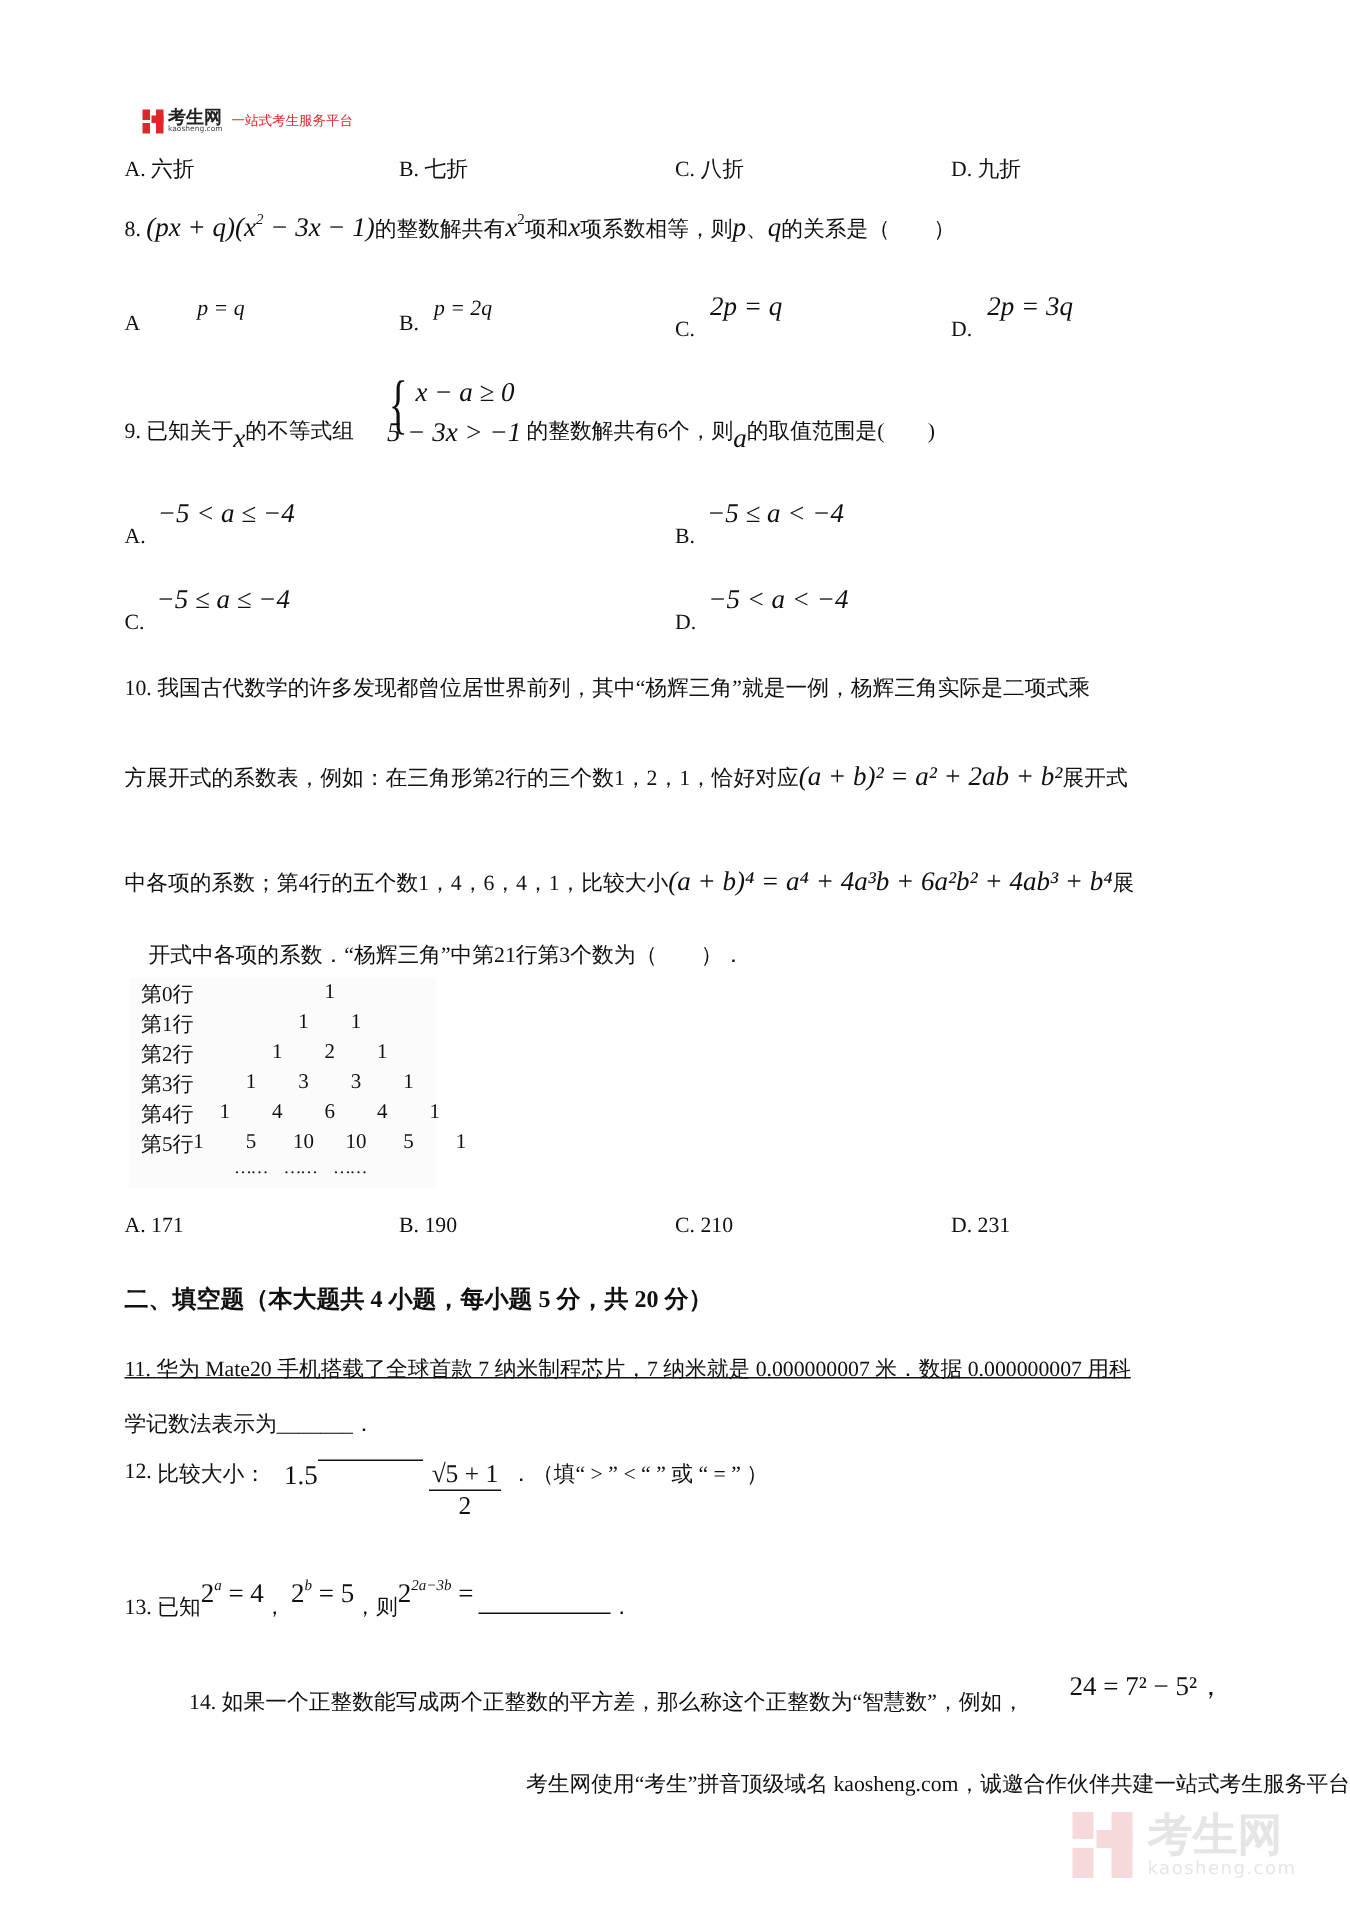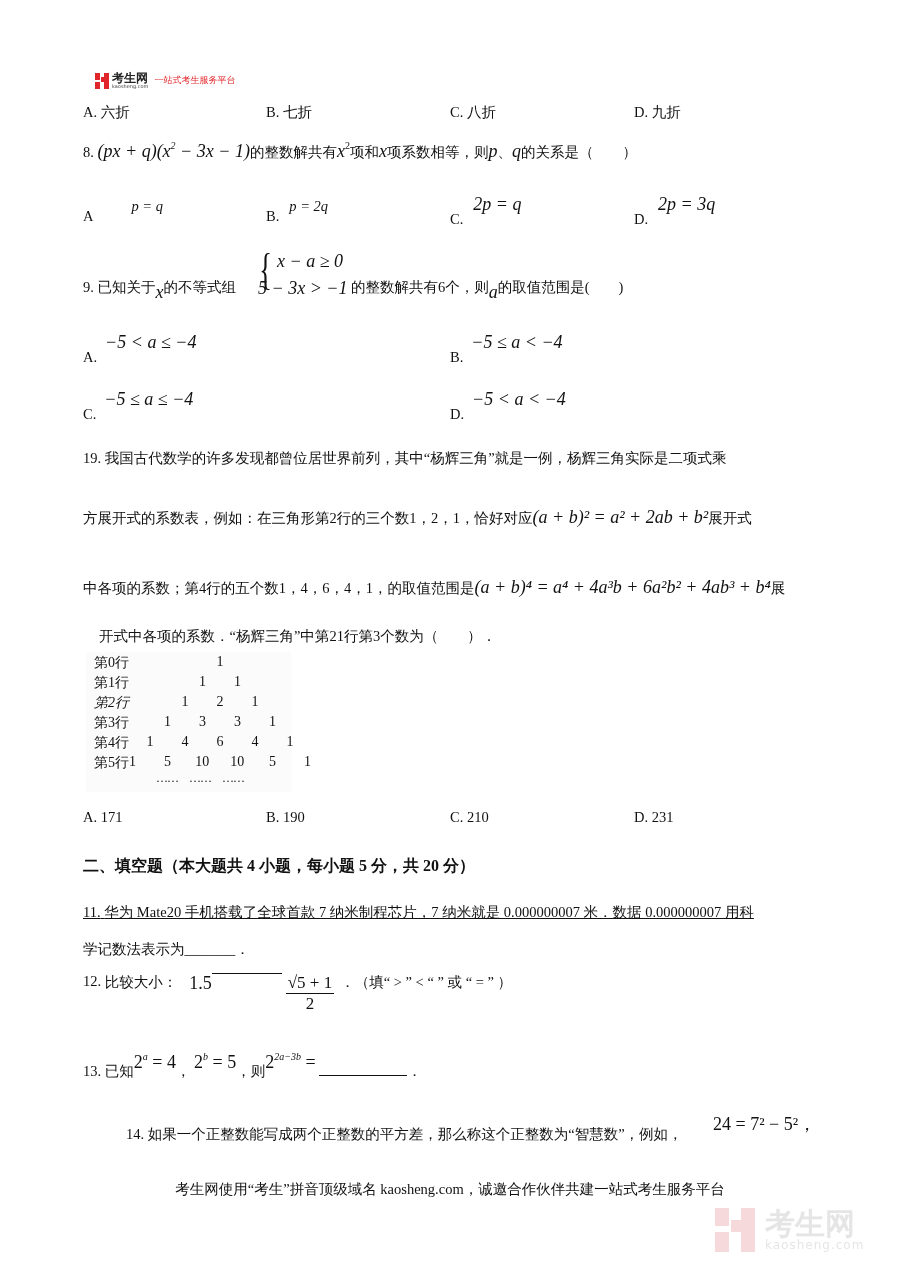--- a/index.html
+++ b/index.html
@@ -17,21 +17,21 @@
   .logo-cn { font-family:"DejaVu Sans",sans-serif; font-size:12px; color:#222; font-weight:bold; letter-spacing:0; }
   .logo-en { font-family:"DejaVu Sans",sans-serif; font-size:5px; color:#444; }
   .logo-slogan { font-family:"DejaVu Sans",sans-serif; font-size:9px; color:#e0262b; margin-left:6px; }
   .brace { font-size:44px; font-family:"Liberation Serif",serif; line-height:1; transform:scaleX(0.6); }
   .tri { position:absolute; left:86px; top:652px; width:205px; height:140px; background:#fbfbfb; }
   .tri-row { position:absolute; font-size:14px; }
   .blank { display:inline-block; border-bottom:1px solid #111; }
   .frac { display:inline-flex; flex-direction:column; align-items:center; vertical-align:middle; font-size:17px; }
   .frac .num { border-bottom:1px solid #111; padding:0 2px; }
   .section { font-weight:bold; font-size:16px; }
-  .footer { position:absolute; left:0; width:900px; top:1180px; text-align:center; font-size:14.5px; }
+  .footer { position:absolute; left:0; width:900px; top:1180px; text-align:right; font-size:14.5px; }
   .wm { position:absolute; left:715px; top:1208px; display:flex; align-items:center; opacity:0.9; }
   .wm-mark { width:40px; height:44px; position:relative; margin-right:10px; }
   .wm-mark span { position:absolute; background:#f6d5d6; }
   .wm-text { display:flex; flex-direction:column; line-height:1; }
   .wm-cn { font-family:"DejaVu Sans",sans-serif; font-size:30px; color:#e3e3e3; font-weight:bold; }
   .wm-en { font-family:"DejaVu Sans",sans-serif; font-size:12px; color:#e3e3e3; letter-spacing:1px; }
 </style>
 </head>
 <body>
 
@@ -77,35 +77,35 @@
 <div class="abs" style="left:351px;top:276px;">
   <span>的整数解共有</span><span>6</span><span>个，则</span><span class="m big" style="position:relative;top:6px;">a</span><span>的取值范围是(　　)</span>
 </div>
 <div>
   <div class="abs" style="left:83px;top:332px;"><span style="position:relative;top:14px;">A.</span><span class="m big" style="margin-left:8px;">−5 &lt; a ≤ −4</span></div>
   <div class="abs" style="left:450px;top:332px;"><span style="position:relative;top:14px;">B.</span><span class="m big" style="margin-left:8px;">−5 ≤ a &lt; −4</span></div>
   <div class="abs" style="left:83px;top:389px;"><span style="position:relative;top:14px;">C.</span><span class="m big" style="margin-left:8px;">−5 ≤ a ≤ −4</span></div>
   <div class="abs" style="left:450px;top:389px;"><span style="position:relative;top:14px;">D.</span><span class="m big" style="margin-left:8px;">−5 &lt; a &lt; −4</span></div>
 </div>
 
-<div class="abs" style="left:83px;top:449px;"><span>19.</span>&nbsp;<span>我国古代数学的许多发现都曾位居世界前列，其中“杨辉三角”就是一例，杨辉三角实际是二项式乘</span></div>
+<div class="abs" style="left:83px;top:449px;"><span>10.</span>&nbsp;<span>我国古代数学的许多发现都曾位居世界前列，其中“杨辉三角”就是一例，杨辉三角实际是二项式乘</span></div>
 <div class="abs" style="left:83px;top:507px;">
   <span>方展开式的系数表，例如：在三角形第</span><span>2</span><span>行的三个数</span><span>1，2，1，</span><span>恰好对应</span><span class="m big">(a + b)² = a² + 2ab + b²</span><span>展开式</span>
 </div>
 <div class="abs" style="left:83px;top:577px;">
-  <span>中各项的系数；第</span><span>4</span><span>行的五个数</span><span>1，4，6，4，1，</span><span>的取值范围是</span><span class="m big">(a + b)⁴ = a⁴ + 4a³b + 6a²b² + 4ab³ + b⁴</span><span>展</span>
+  <span>中各项的系数；第</span><span>4</span><span>行的五个数</span><span>1，4，6，4，1，</span><span>比较大小</span><span class="m big">(a + b)⁴ = a⁴ + 4a³b + 6a²b² + 4ab³ + b⁴</span><span>展</span>
 </div>
 <div class="abs" style="left:83px;top:627px;margin-left:16px;">
   <span>开式中各项的系数．“杨辉三角”中第</span><span>21</span><span>行第</span><span>3</span><span>个数为（　　）．</span>
 </div>
 
 <div class="tri">
   <div class="tri-row" style="left:8px;top:2px;">第0行</div>
   <div class="tri-row" style="left:8px;top:22px;">第1行</div>
-  <div class="tri-row" style="left:8px;top:42px;font-style:italic;">第2行</div>
+  <div class="tri-row" style="left:8px;top:42px;">第2行</div>
   <div class="tri-row" style="left:8px;top:62px;">第3行</div>
   <div class="tri-row" style="left:8px;top:82px;">第4行</div>
   <div class="tri-row" style="left:8px;top:102px;">第5行</div>
   <div id="tri-values">
       <div class="tri-row" style="left: 130.4px; top: 2px;">1</div>
       <div class="tri-row" style="left: 112.9px; top: 22px;">1</div>
       <div class="tri-row" style="left: 147.9px; top: 22px;">1</div>
       <div class="tri-row" style="left: 95.4px; top: 42px;">1</div>
       <div class="tri-row" style="left: 130.4px; top: 42px;">2</div>
       <div class="tri-row" style="left: 165.4px; top: 42px;">1</div>

